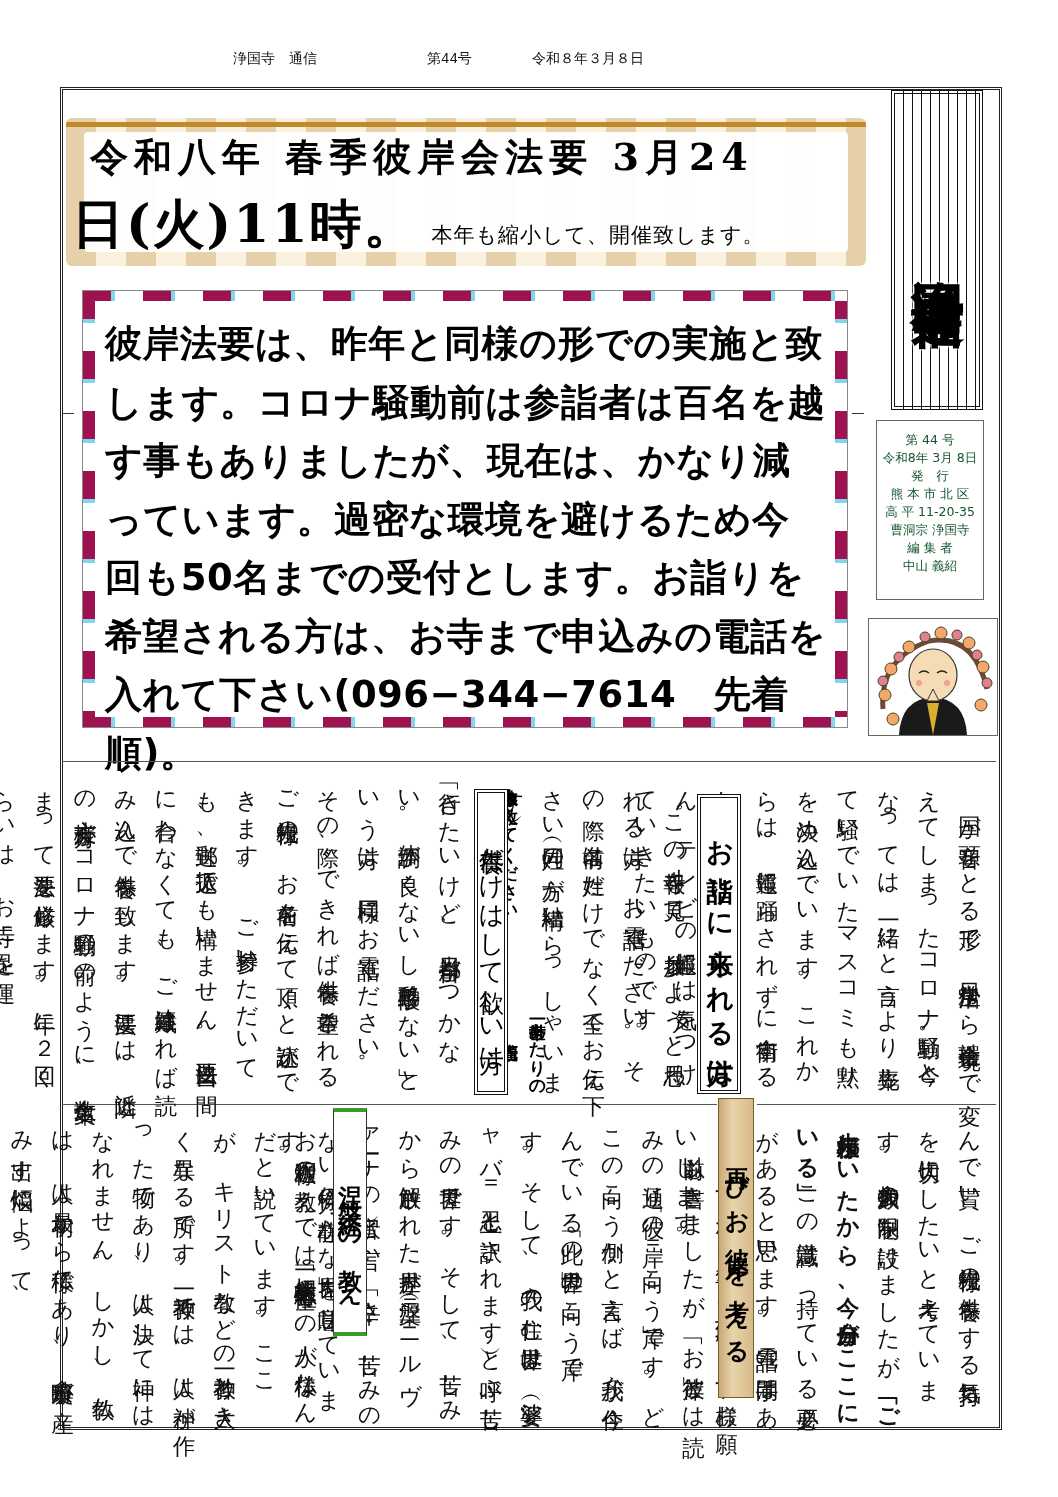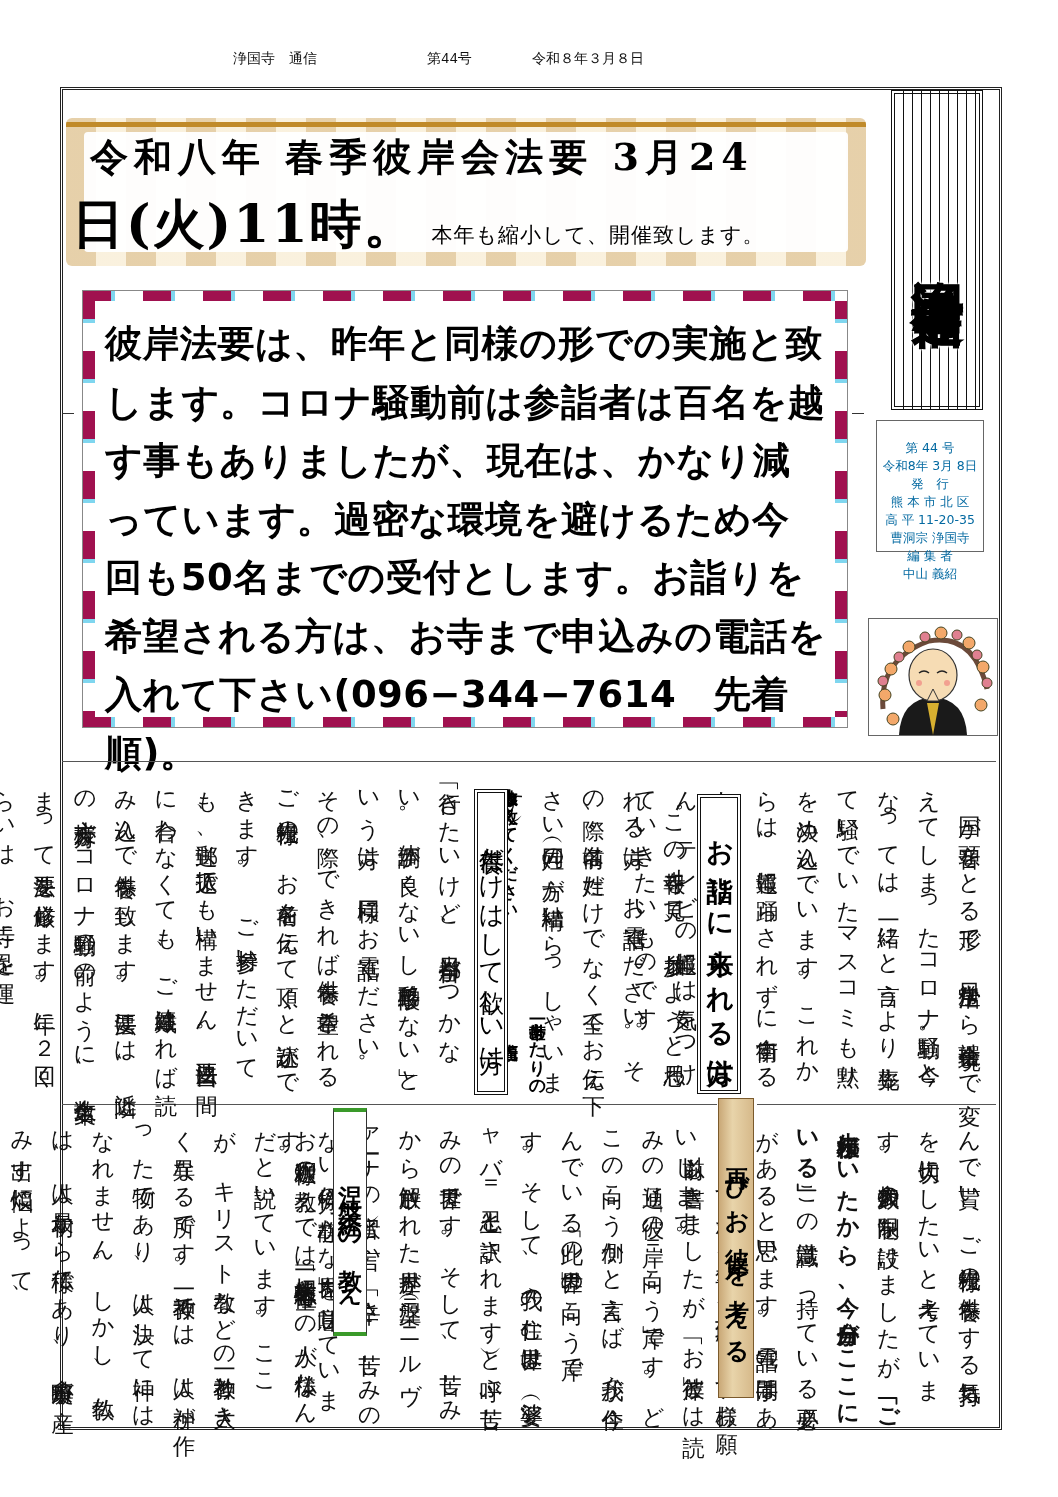--- a/index.html
+++ b/index.html
@@ -28,23 +28,23 @@
   
   .titlebox { position:absolute; left:891px; top:90px; width:84px; height:312px;
               border:4px double #111; background:
               repeating-linear-gradient(90deg, #fff 0 8px, #111 8px 9px); }
   .titlebox span { position:absolute; left:6px; right:6px; top:6px; bottom:6px;
                    writing-mode:vertical-rl; text-orientation:upright;
                    font-size:52px; font-weight:bold; line-height:70px; text-align:center;
                    color:#000; -webkit-text-stroke:1px #000;
                    text-shadow:0 0 3px #fff, 0 0 3px #fff, 0 0 4px #fff; letter-spacing:4px; }
 
-  .info { position:absolute; left:876px; top:420px; width:108px; height:132px;
+  .info { position:absolute; left:876px; top:420px; width:108px; height:180px;
           border:1px solid #666; font-family:"DejaVu Sans", sans-serif; font-size:12.5px;
-          line-height:18px; text-align:center; padding-top:18px; box-sizing:border-box; color:#0369a1; }
+          line-height:18px; text-align:center; padding-top:10px; box-sizing:border-box; color:#14532d; }
 
   .monk { position:absolute; left:868px; top:618px; width:128px; height:116px; border:1px solid #666; background:#fff; }
 
   
   .notice { position:absolute; left:82px; top:290px; width:766px; height:438px;
             border:1px solid #888; box-sizing:border-box;
             background:
              repeating-linear-gradient(90deg, #a0114f 0 28px, #7fd6ef 28px 32px, #fff 32px 60px) top/100% 10px no-repeat,
              repeating-linear-gradient(90deg, #a0114f 0 28px, #7fd6ef 28px 32px, #fff 32px 60px) bottom/100% 10px no-repeat,
              repeating-linear-gradient(180deg, #a0114f 0 28px, #7fd6ef 28px 32px, #fff 32px 60px) left/12px 100% no-repeat,

